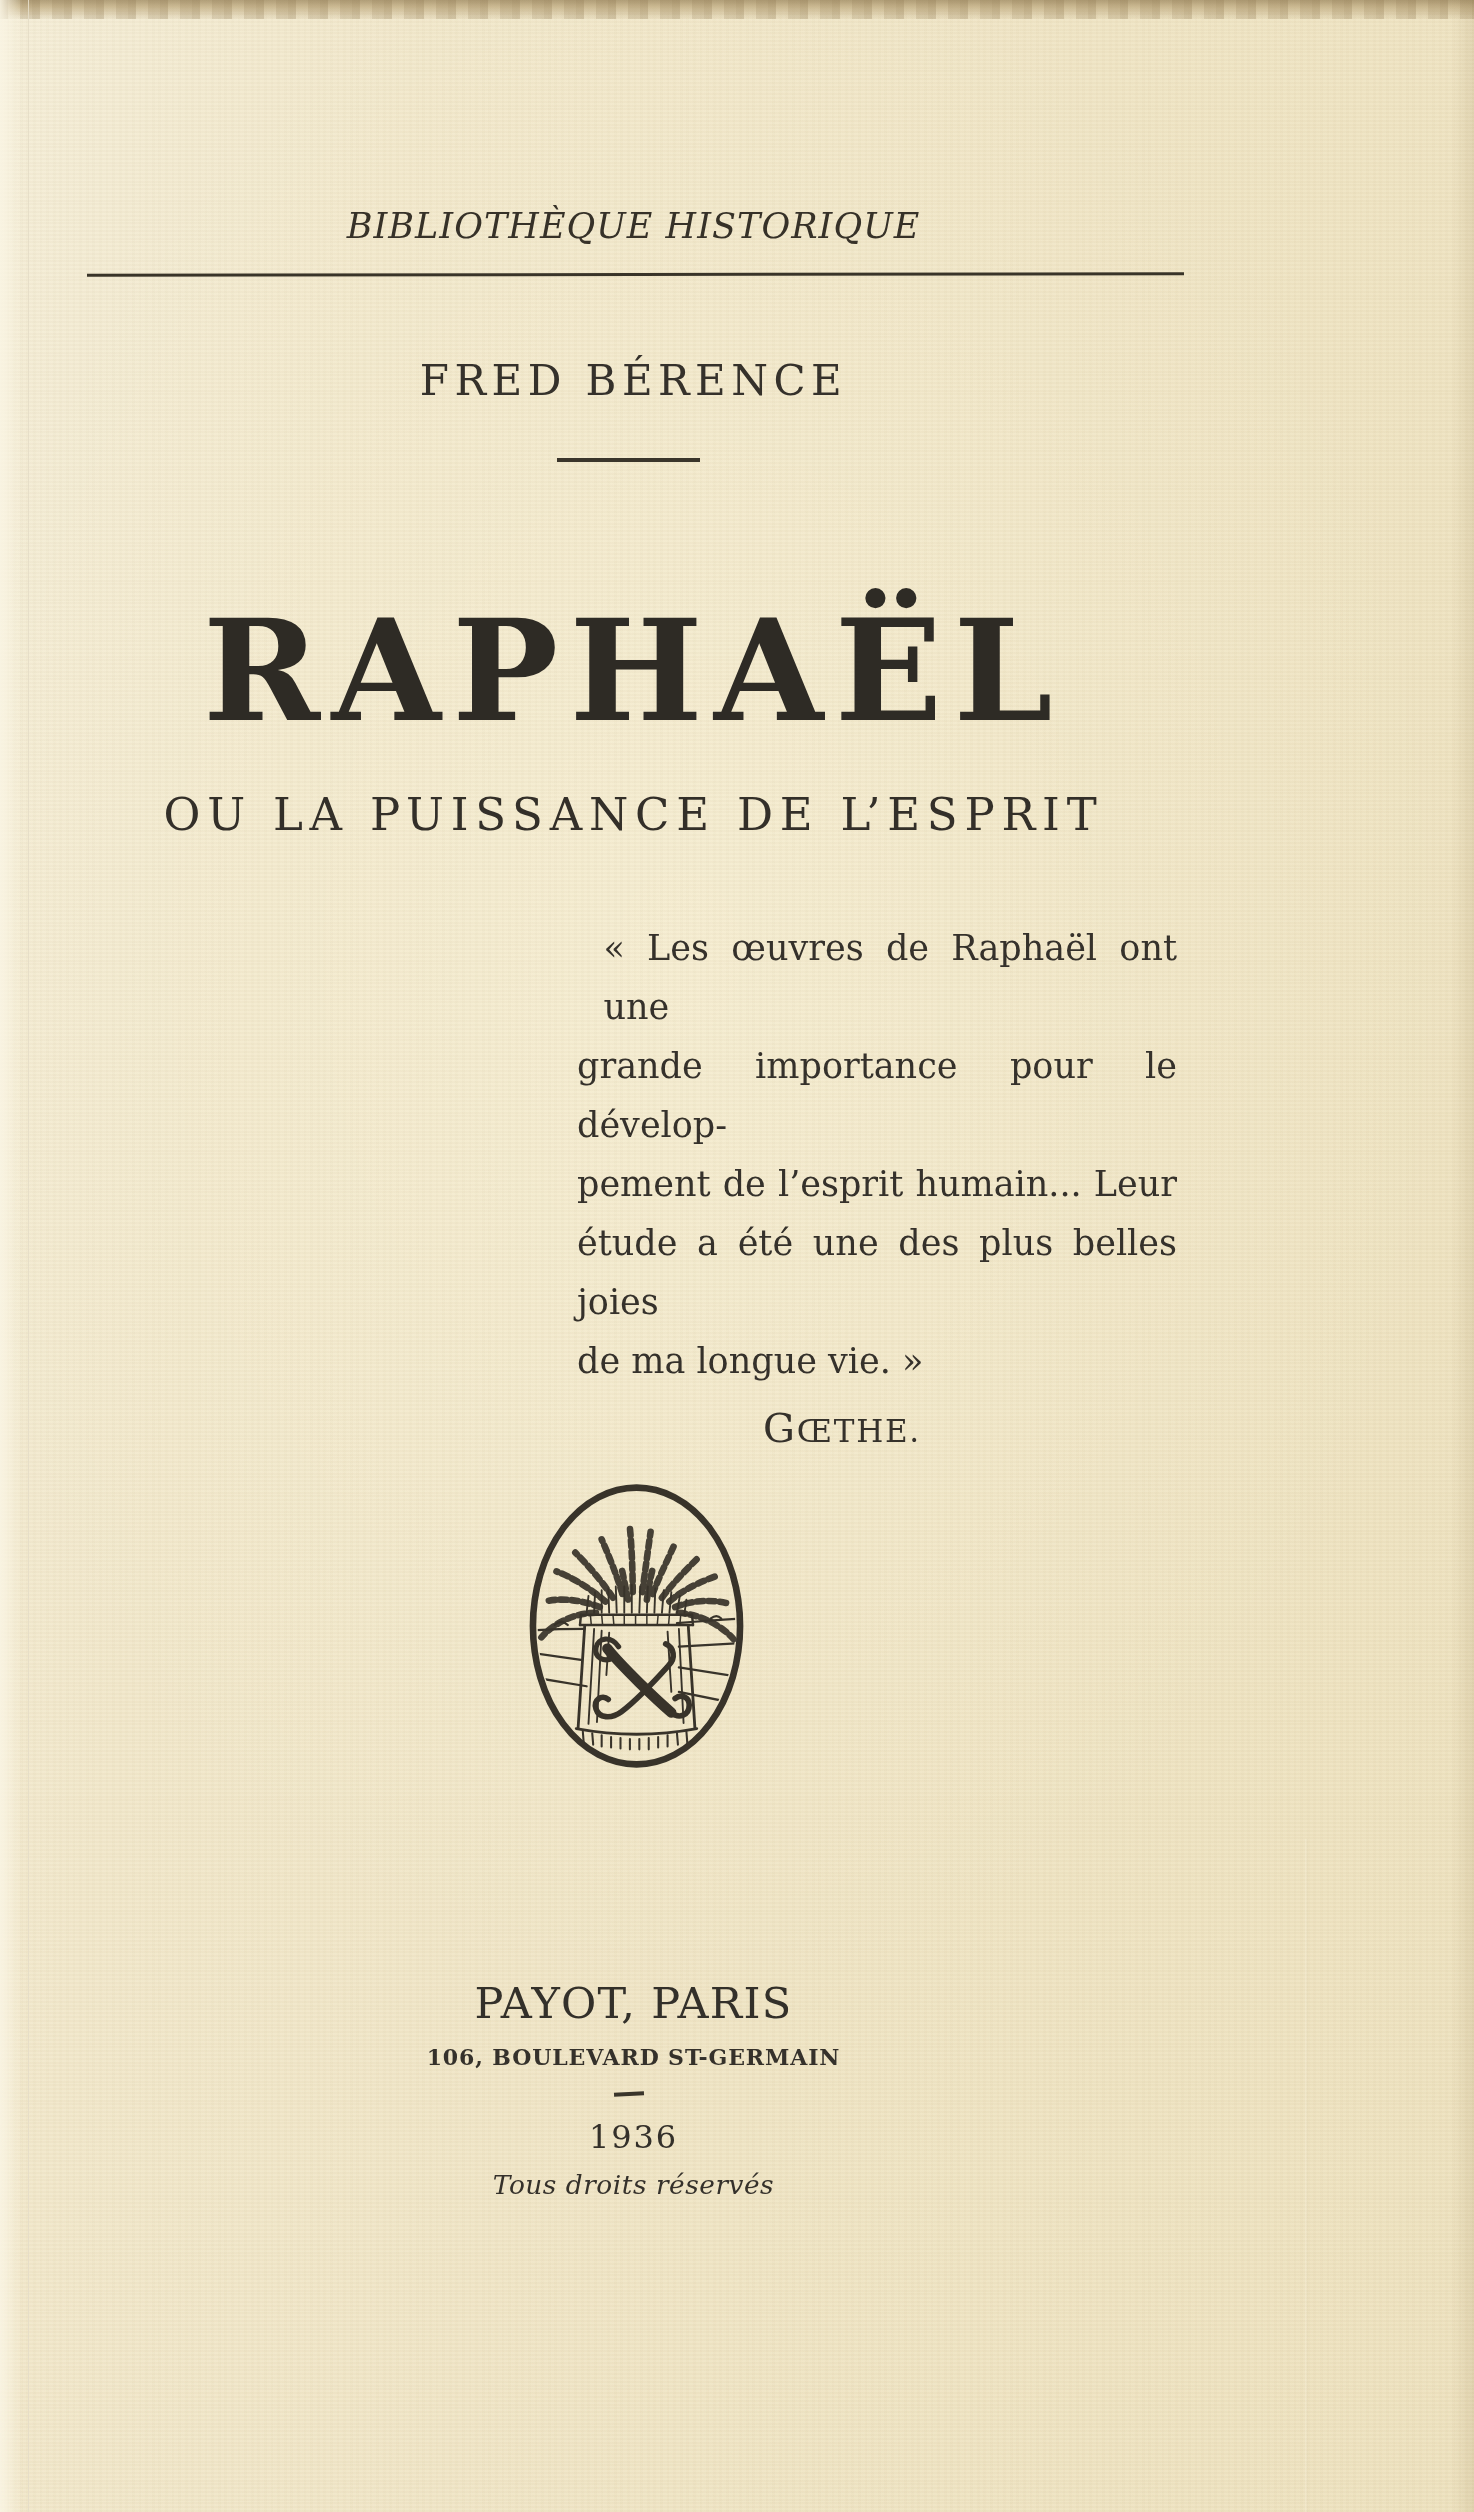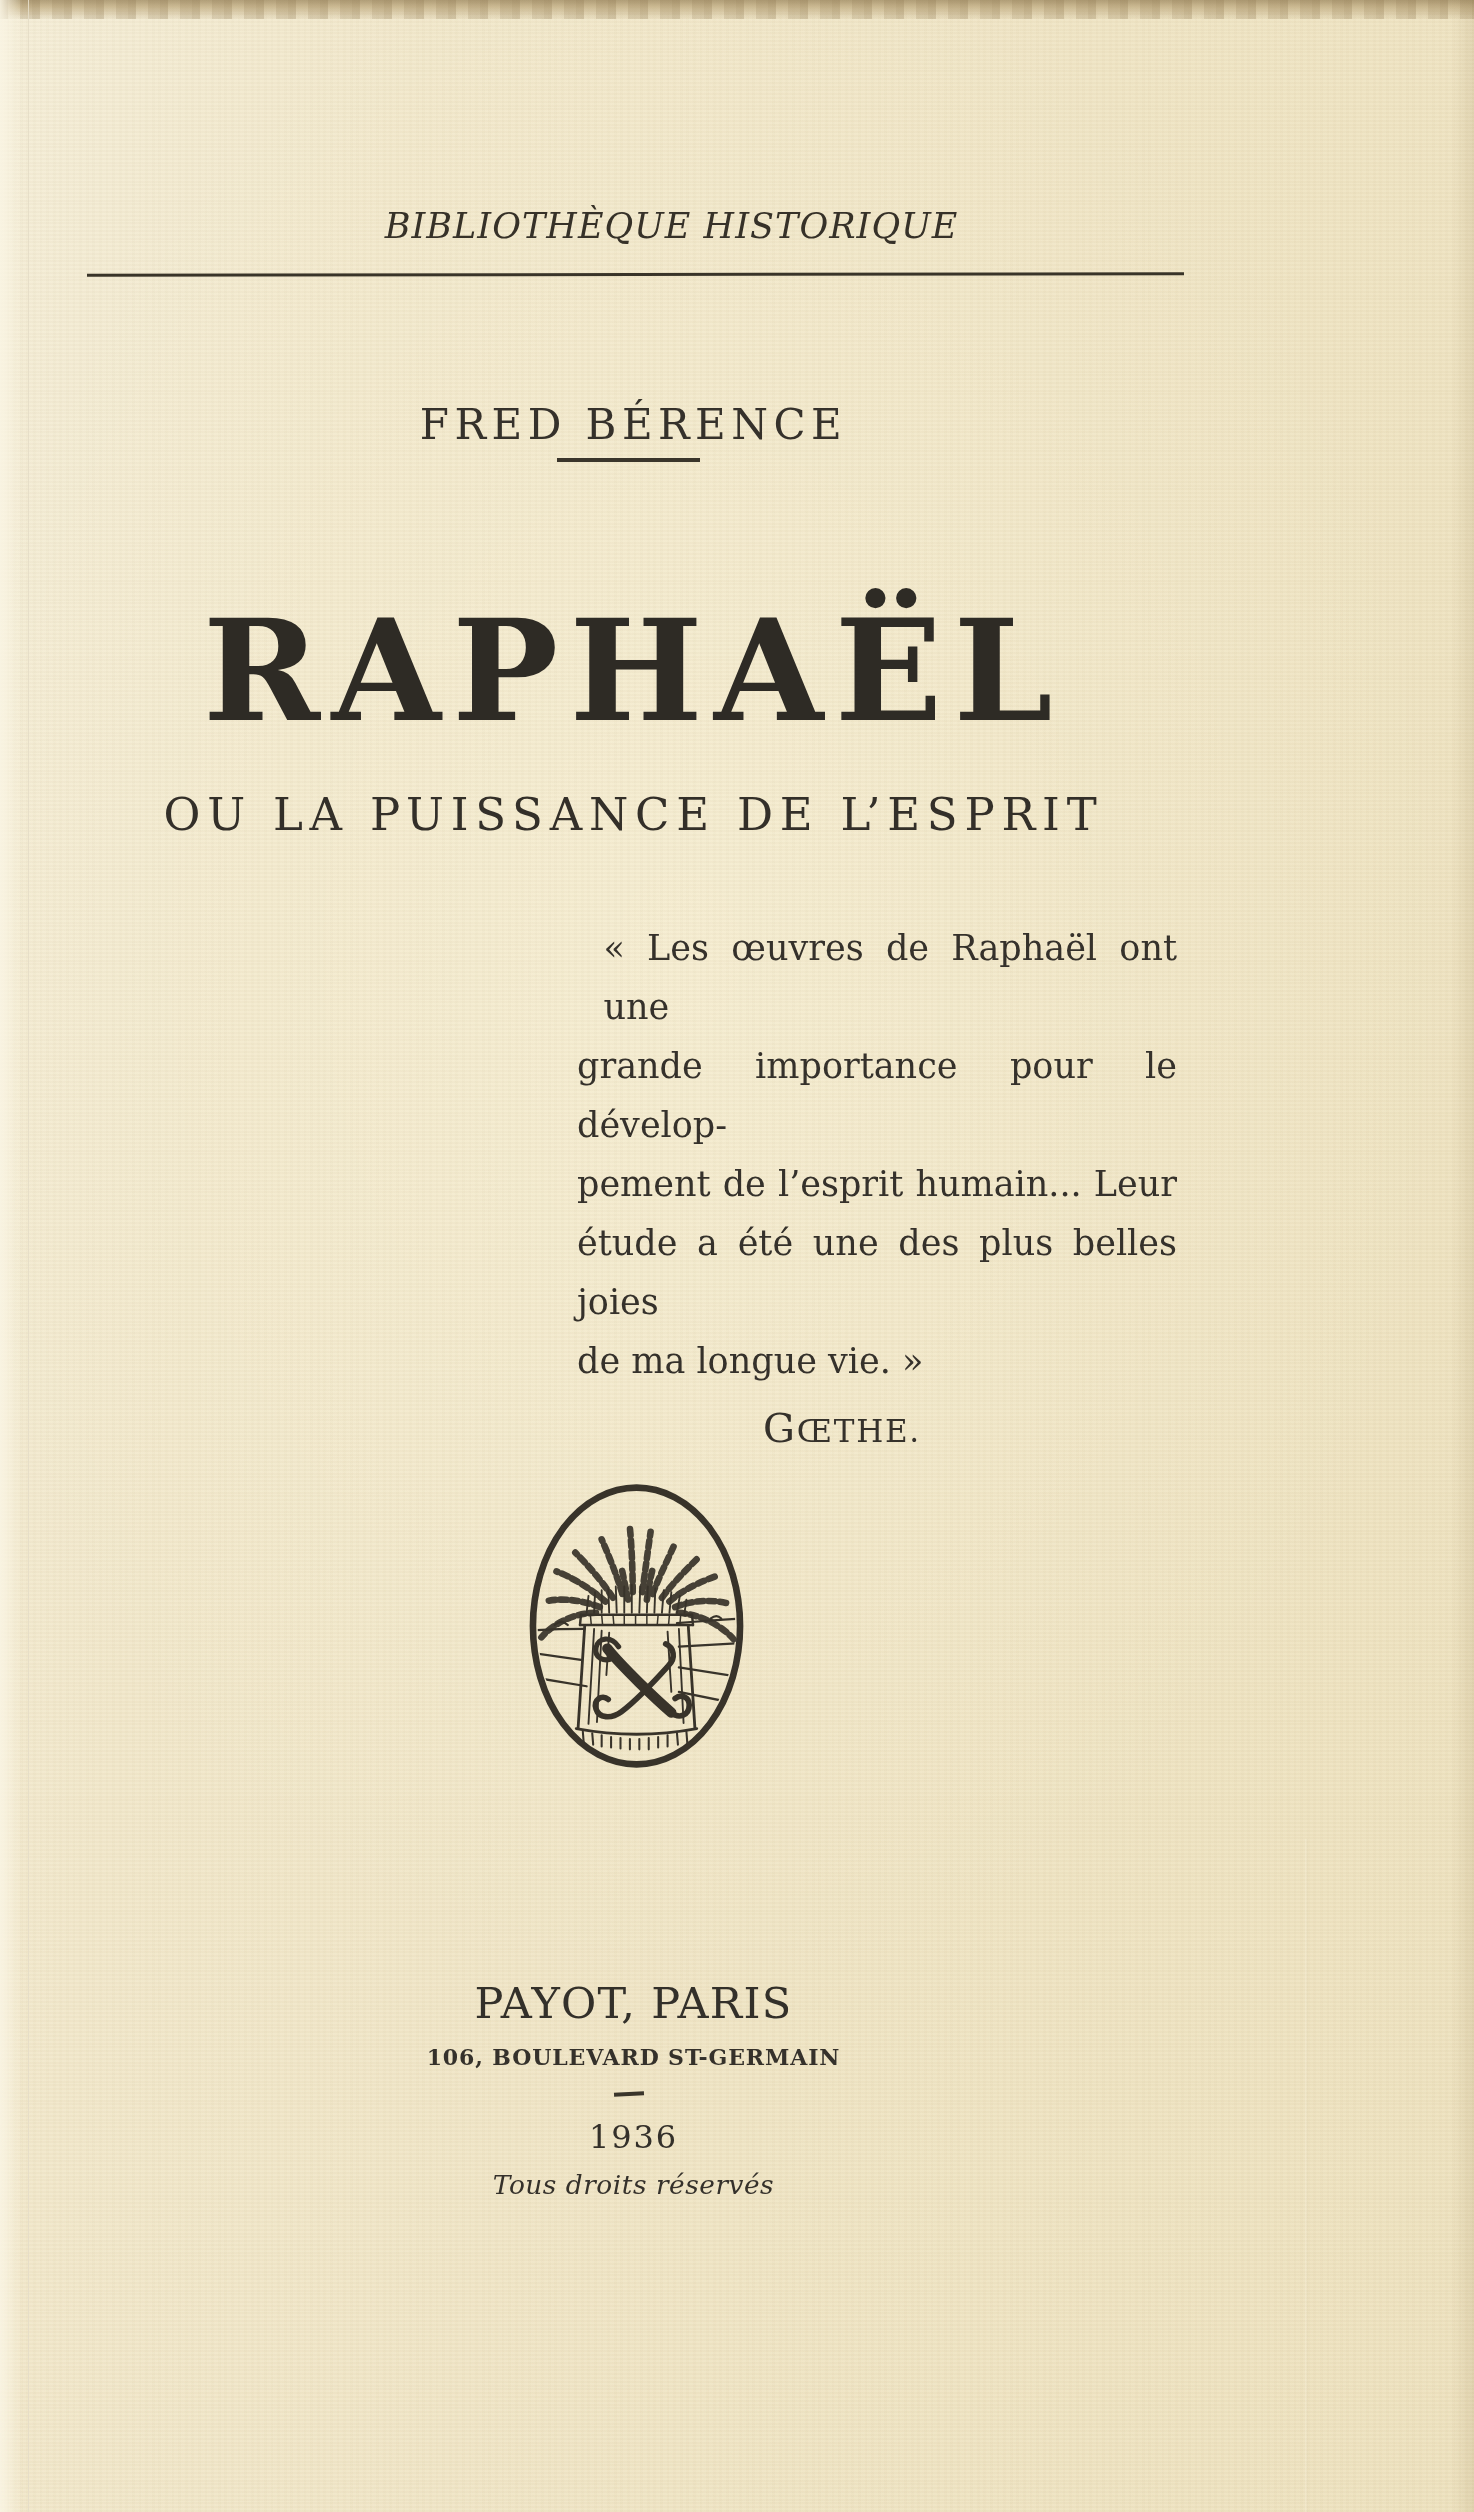--- a/index.html
+++ b/index.html
@@ -41,28 +41,28 @@
   .crease{
     position:absolute;top:1839px;left:1305px;width:2.8px;height:673px;pointer-events:none;
     background:linear-gradient(to right, rgba(255,252,238,.5), rgba(160,135,90,.10));
     opacity:.5;
   }
 
   .centered{position:absolute;left:0;width:1267px;text-align:center;}
 
   .series-title{
     top:206px;font-style:italic;font-size:35px;letter-spacing:.03em;
-    color:#363128;white-space:nowrap;padding-left:38px;
+    color:#363128;white-space:nowrap;
   }
   .rule-main{
     position:absolute;left:87px;top:273px;width:1097px;height:2.8px;
     background:#393429;transform:rotate(-.08deg);
   }
   .author{
-    top:356px;font-size:42px;letter-spacing:.13em;white-space:nowrap;color:#35312b;margin-top:44px;
+    top:356px;font-size:42px;letter-spacing:.13em;white-space:nowrap;color:#35312b;
   }
   .author-rule{
     position:absolute;left:557px;top:458px;width:143px;height:3.8px;background:#3a352b;
   }
   .book-title{
     top:588px;font-size:141px;font-weight:bold;letter-spacing:.08em;
     white-space:nowrap;color:#2e2b25;
   }
   .subtitle{
     top:788px;font-size:45px;letter-spacing:.15em;white-space:nowrap;color:#332f29;

